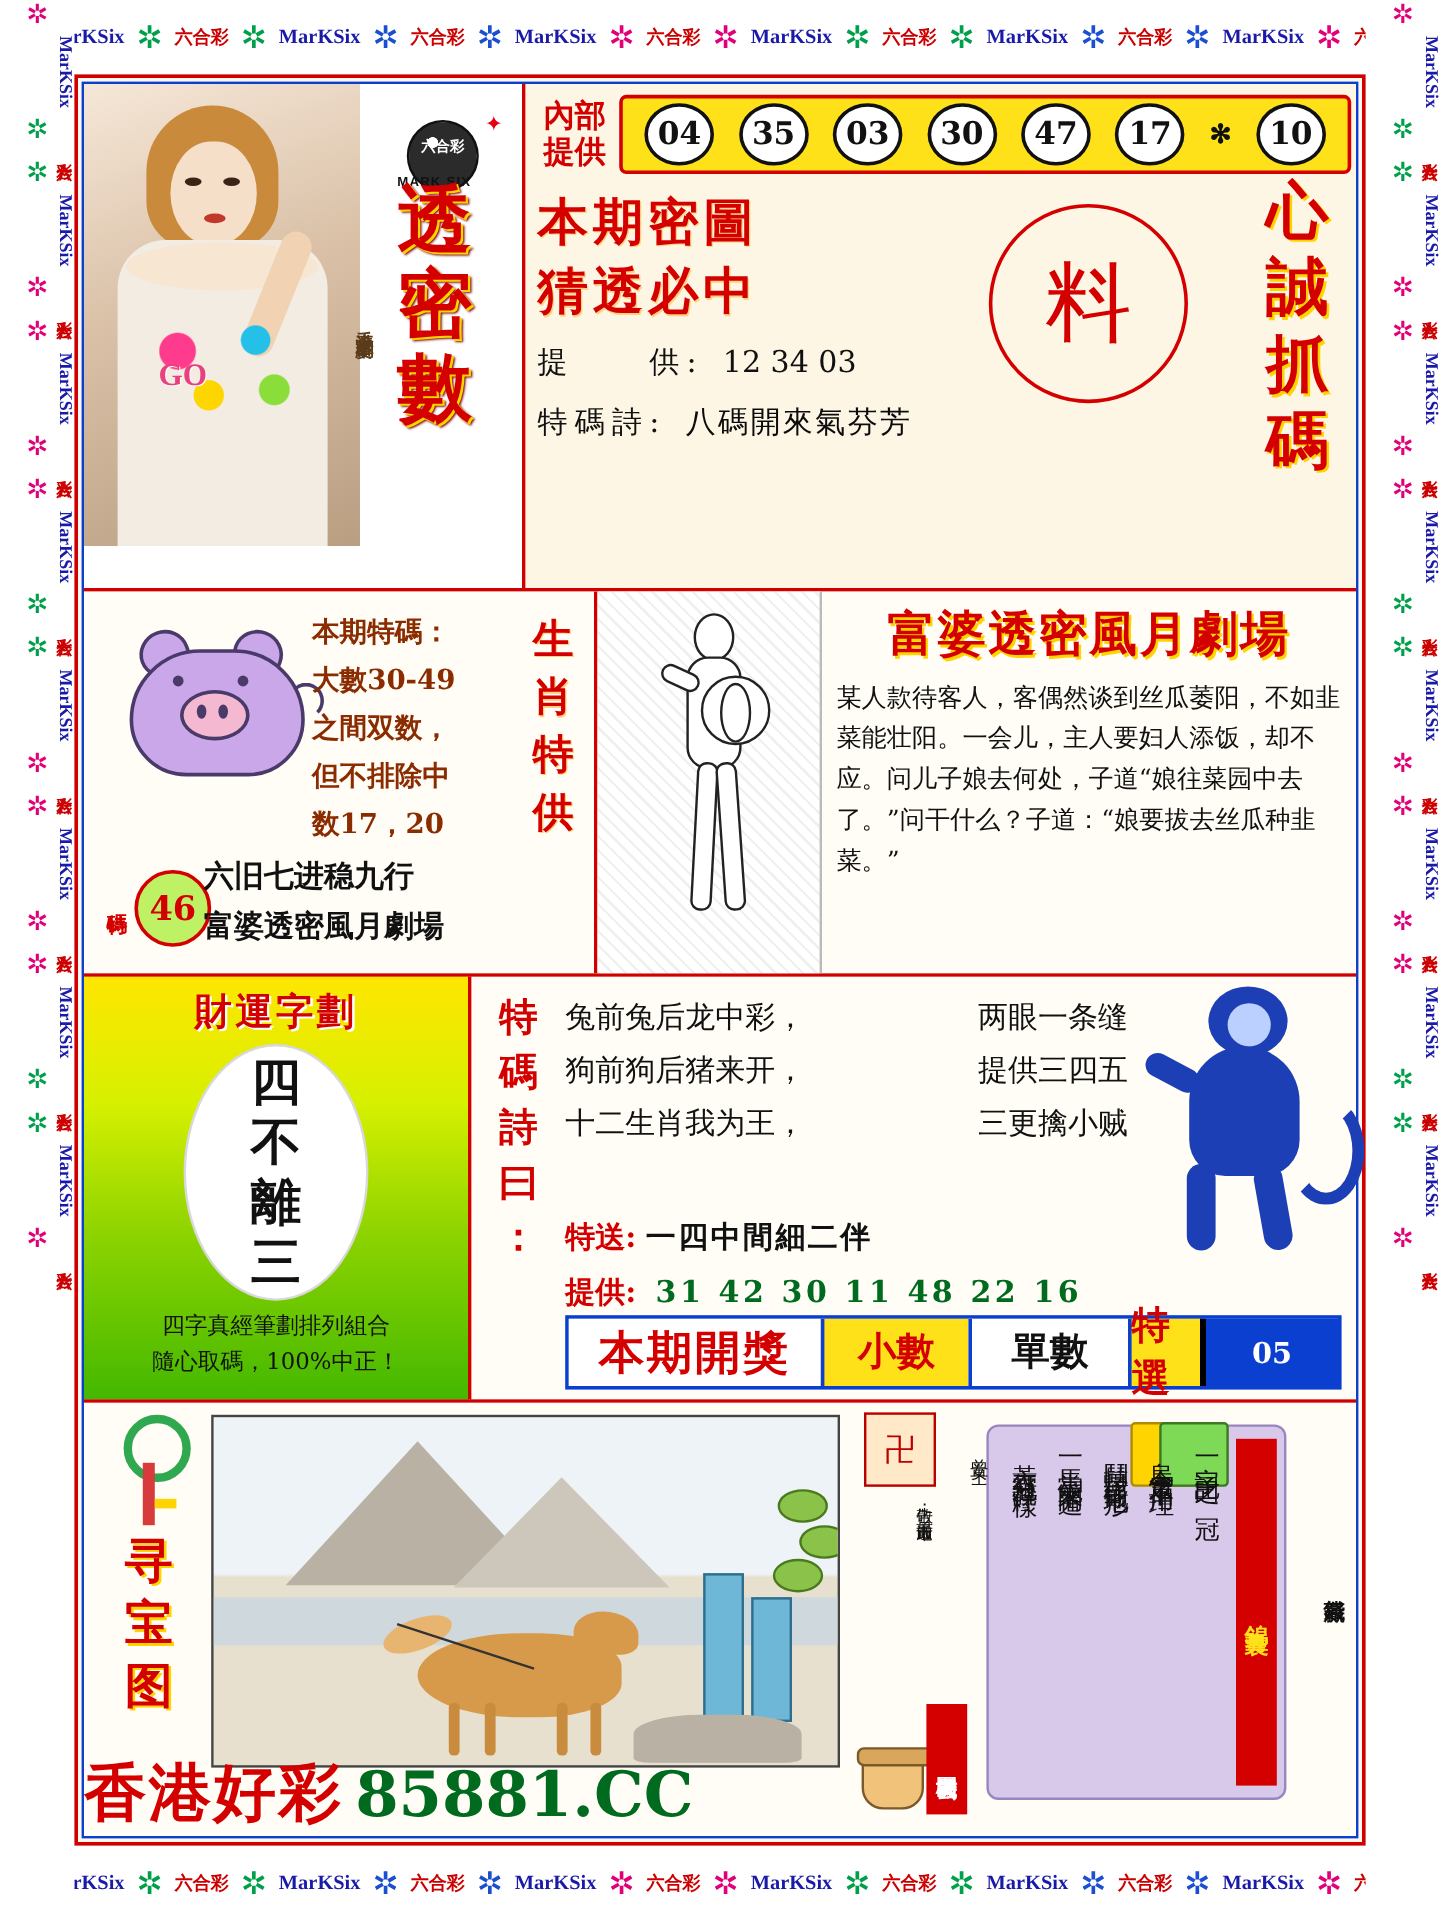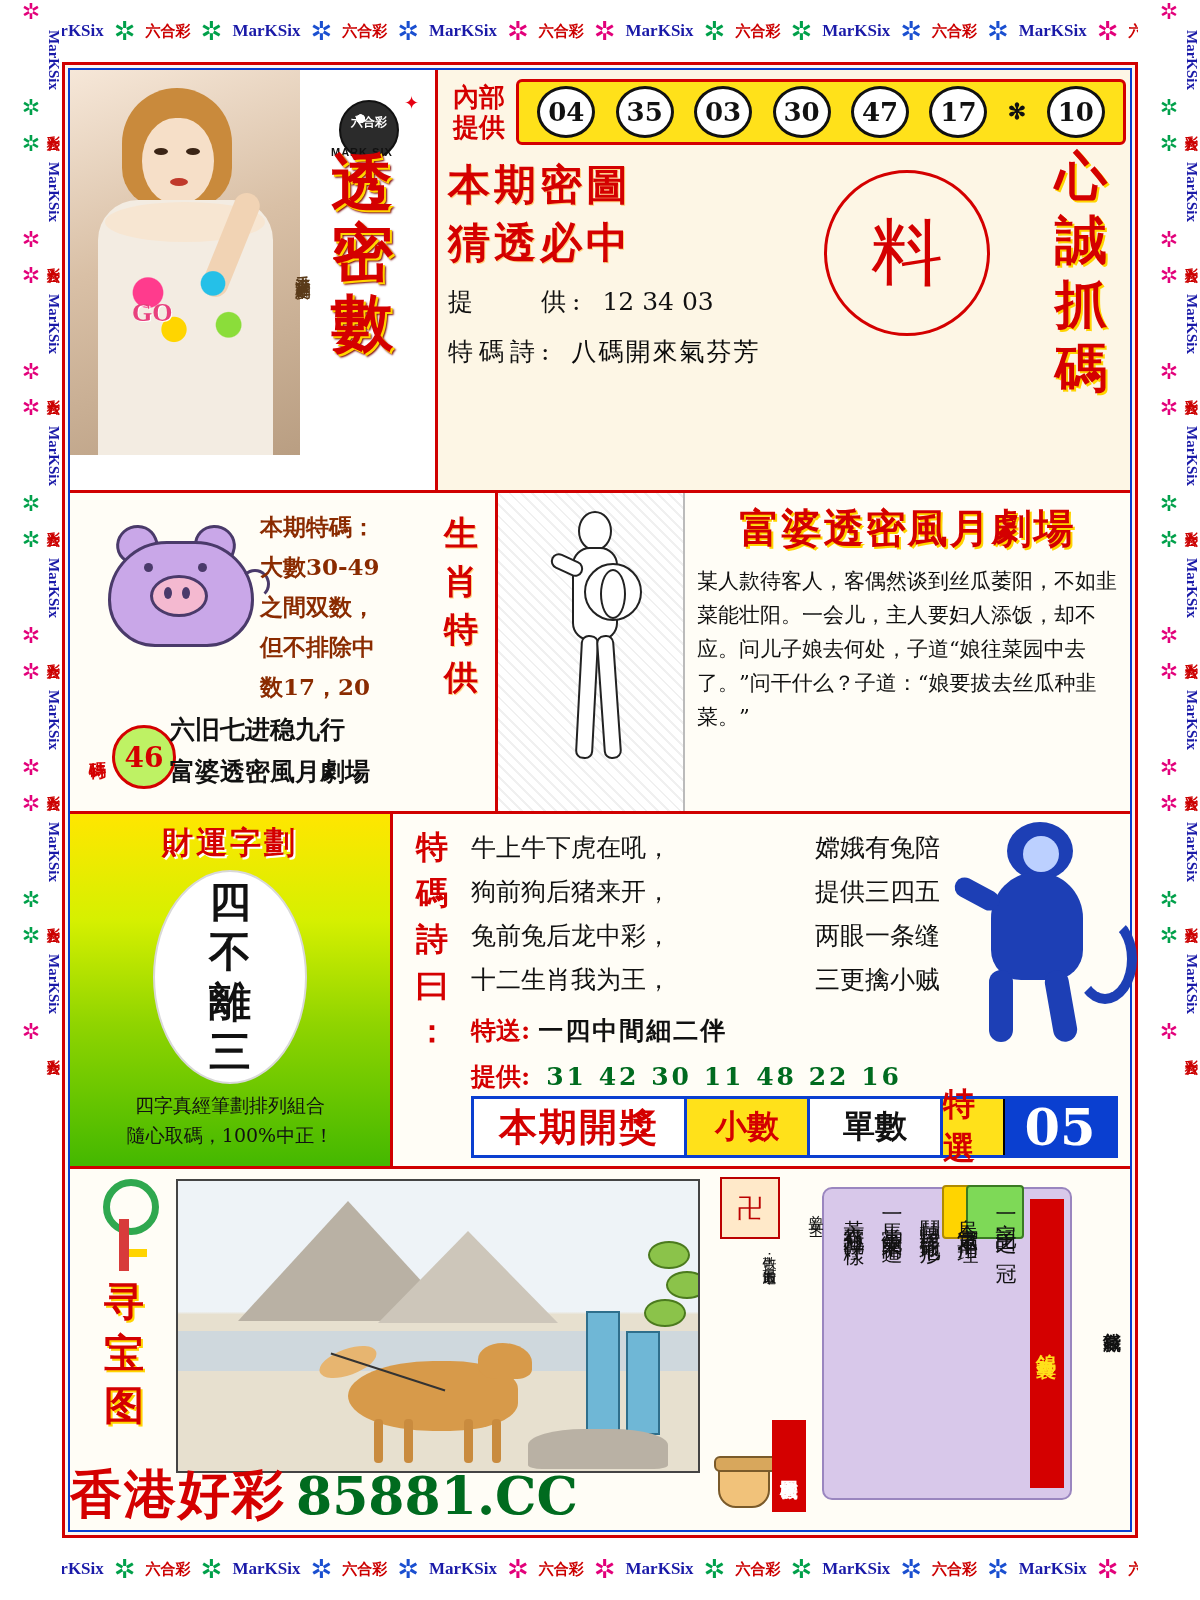--- a/index.html
+++ b/index.html
@@ -262,21 +262,21 @@
   .monkey .m-tail{position:absolute;left:128px;top:92px;width:44px;height:70px;border:10px solid #1d3fb5;border-radius:50%;border-left-color:transparent;border-top-color:transparent;}
   .kaijiang{
     position:absolute;left:78px;bottom:8px;right:12px;height:62px;
     border:3px solid #0a3fd0;display:flex;align-items:stretch;background:#fff;box-sizing:border-box;
   }
   .kj-cell{display:flex;align-items:center;justify-content:center;font-family:"DejaVu Serif",serif;font-weight:bold;}
   .kj-1{flex:0 0 210px;font-size:38px;color:#d40000;background:#fff;letter-spacing:2px;}
   .kj-2{flex:0 0 120px;font-size:32px;color:#d40000;background:#ffe11a;border-left:3px solid #0a3fd0;}
   .kj-3{flex:0 0 130px;font-size:32px;color:#111;background:#fff;border-left:3px solid #0a3fd0;}
   .kj-4{flex:1;font-size:32px;color:#d40000;background:#ffe11a;border-left:3px solid #0a3fd0;}
-  .kj-5{flex:0 0 110px;font-size:51px;color:#fff;background:#0a3fd0;border-left:2px solid #000000;}
+  .kj-5{flex:0 0 110px;font-size:24px;color:#fff;background:#0a3fd0;border-left:5px solid #000000;}
 
   
   .row4{flex:1;display:flex;position:relative;background:#fffdf6;}
   .r4-left{width:640px;position:relative;}
   .xunbao{
     position:absolute;left:6px;top:10px;width:96px;text-align:center;
   }
   .key{
     width:70px;height:96px;margin:0 auto;position:relative;
   }
@@ -638,30 +638,26 @@
           <div class="poem-label">
             <span>特</span>
             <span>碼</span>
             <span>詩</span>
             <span>曰</span>
             <span>：</span>
           </div>
 
           <div class="poem-body">
             <div class="l">
-              <span>牛上牛下虎在吼，</span>
-              <span>嫦娥有兔陪</span>
+              <span>兔前兔后龙中彩，</span>
+              <span>两眼一条缝</span>
             </div>
             <div class="l">
               <span>狗前狗后猪来开，</span>
               <span>提供三四五</span>
-            </div>
-            <div class="l">
-              <span>兔前兔后龙中彩，</span>
-              <span>两眼一条缝</span>
             </div>
             <div class="l">
               <span>十二生肖我为王，</span>
               <span>三更擒小贼</span>
             </div>
           </div>
 
           <div class="special-send">
             <span class="k">特送:</span>
             <span class="v">一四中間細二伴</span>

